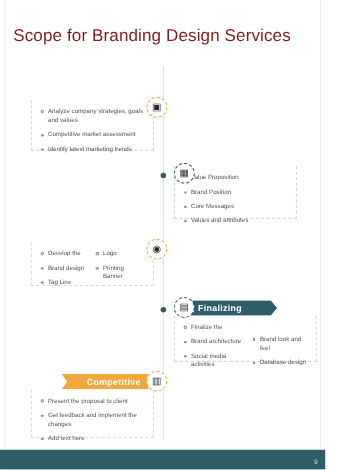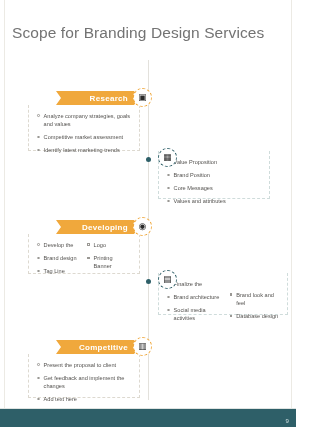--- a/index.html
+++ b/index.html
@@ -41,21 +41,21 @@
   }
   .page-number {
     position: absolute; right: 7px; bottom: 3px;
     font-size: 6px; color: #cfe0e0; letter-spacing: .2px;
   }
 
   
   .title {
     position: absolute; left: 12px; top: 24px;
     font-size: 15.5px;
-    color: #737373;
+    color: #7f1d1d;
     font-weight: 400;
     letter-spacing: .1px;
     white-space: nowrap;
   }
 
   
   .timeline {
     position: absolute; left: 148px; top: 60px;
     width: 1px; height: 340px;
     background: #e3e1dc;
@@ -159,23 +159,20 @@
 
   <div class="timeline"></div>
 
   <div class="tl-dot orange" style="top:97px"></div>
   <div class="tl-dot teal" style="top:157px"></div>
   <div class="tl-dot orange" style="top:226px"></div>
   <div class="tl-dot teal" style="top:279px"></div>
   <div class="tl-dot orange" style="top:346px"></div>
 
   <div class="block" style="left:28px; top:91px; width:112px;">
-    <div class="banner banner-left" style="margin-left:28px;">
-      <span>Research</span>
-    </div>
     <div class="icon-bubble orange" style="left:105px;">
       <span class="icon-glyph">▣</span>
     </div>
     <div class="card" style="height:46px;">
       <div class="col">
         <div class="item">
           <span class="bullet"></span>
           <span class="item-text">Analyze company strategies, goals and values</span>
         </div>
         <div class="item">
@@ -210,23 +207,20 @@
         </div>
         <div class="item">
           <span class="bullet"></span>
           <span class="item-text">Values and attributes</span>
         </div>
       </div>
     </div>
   </div>
 
   <div class="block" style="left:28px; top:220px; width:112px;">
-    <div class="banner banner-left" style="margin-left:28px;">
-      <span>Developing</span>
-    </div>
     <div class="icon-bubble orange" style="left:105px;">
       <span class="icon-glyph">◉</span>
     </div>
     <div class="card" style="height:40px;">
       <div class="cols">
         <div class="col" style="width:50px;">
           <div class="item">
             <span class="bullet"></span>
             <span class="item-text">Develop the</span>
           </div>
@@ -247,20 +241,23 @@
           <div class="item">
             <span class="bullet sq"></span>
             <span class="item-text">Printing Banner</span>
           </div>
         </div>
       </div>
     </div>
   </div>
 
   <div class="block" style="left:158px; top:273px; width:130px;">
+    <div class="banner banner-right" style="margin-left:10px;">
+      <span>Finalizing</span>
+    </div>
     <div class="icon-bubble teal" style="left:0px;">
       <span class="icon-glyph">▤</span>
     </div>
     <div class="card teal-card" style="height:42px;">
       <div class="cols">
         <div class="col" style="width:62px;">
           <div class="item">
             <span class="bullet"></span>
             <span class="item-text">Finalize the</span>
           </div>

